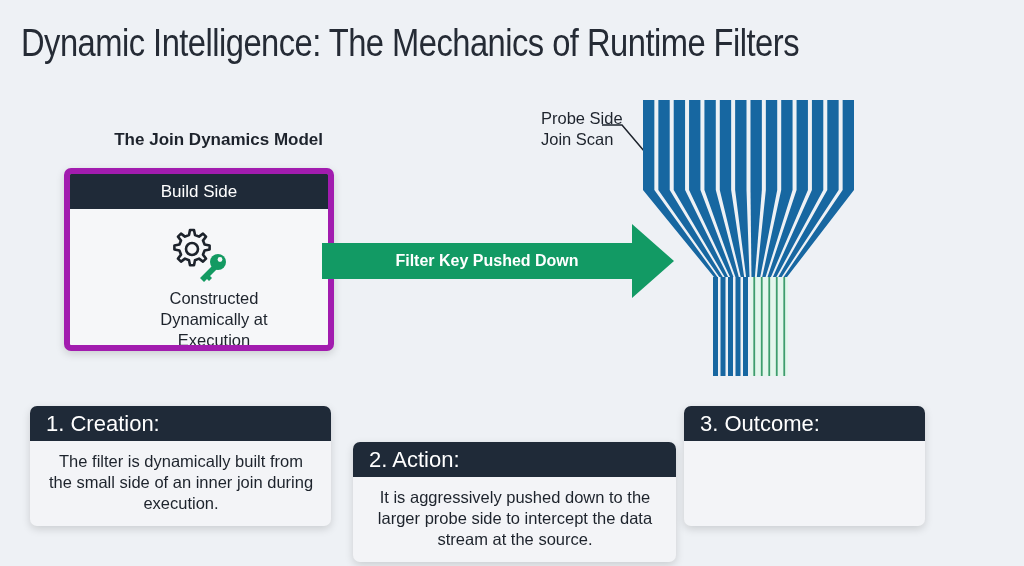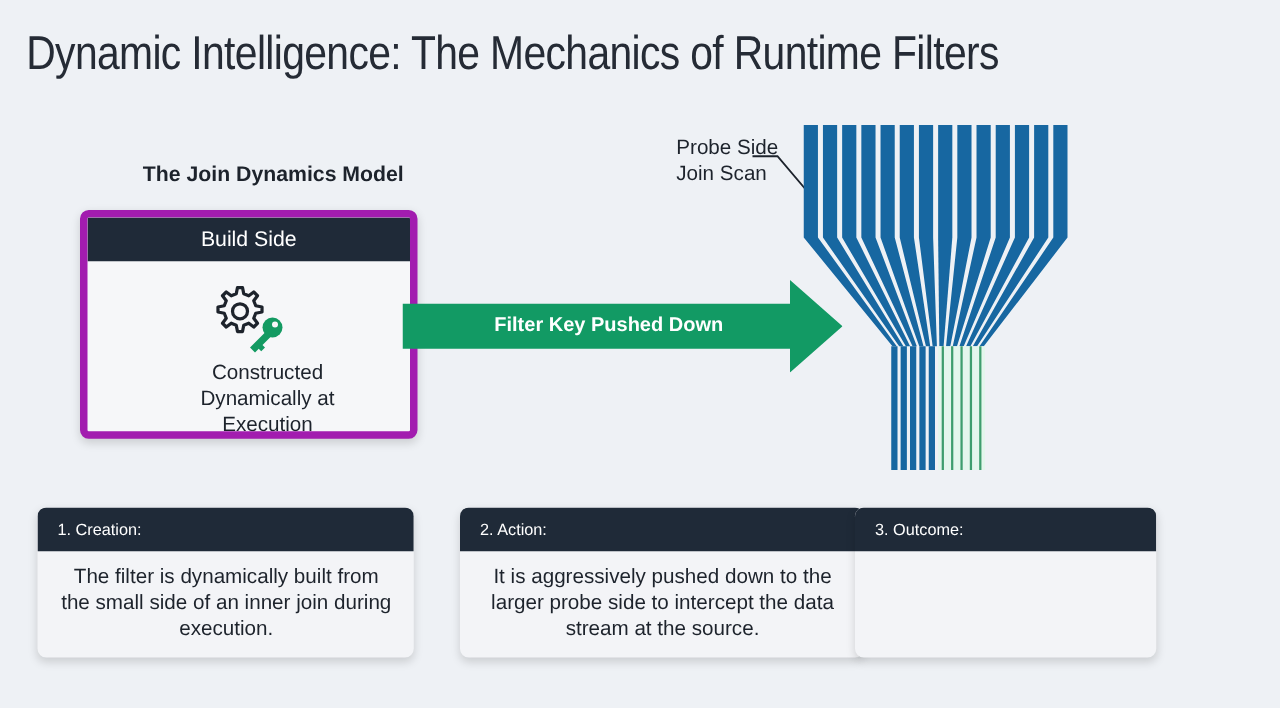--- a/index.html
+++ b/index.html
@@ -8,21 +8,21 @@
   .model-title{position:absolute;left:63px;top:130px;width:260px;text-align:right;font-size:17px;font-weight:700;color:#1d232c;}
   .build-box{position:absolute;left:64px;top:168px;width:258px;height:171px;border:6px solid #a21caf;border-radius:7px;background:#f6f7f9;box-shadow:0 3px 8px rgba(0,0,0,0.15);overflow:hidden;}
   .build-head{height:35px;background:#1f2a38;color:#fff;font-size:17px;text-align:center;line-height:35px;}
   .build-icon{position:absolute;left:96px;top:50px;width:66px;height:60px;}
   .build-text{position:absolute;left:0;top:114px;width:100%;text-align:center;font-size:16.5px;line-height:21px;color:#1d232c;margin-left:15px;}
   .arrow{position:absolute;left:322px;top:224px;width:352px;height:74px;}
   .arrow-label{position:absolute;left:372px;top:252px;width:230px;text-align:center;color:#fff;font-size:16px;font-weight:700;}
   .probe-label{position:absolute;left:541px;top:108px;font-size:16.5px;line-height:21px;color:#1d232c;}
   .funnel{position:absolute;left:600px;top:90px;width:300px;height:300px;}
   .card{position:absolute;top:406px;height:120px;border-radius:7px;background:#f3f4f7;box-shadow:0 3px 8px rgba(0,0,0,0.15);overflow:hidden;}
-  .card-head{height:35px;background:#1f2a38;color:#fff;font-size:13px;line-height:35px;padding-left:16px;}
+  .card-head{height:35px;background:#1f2a38;color:#fff;font-size:22px;line-height:35px;padding-left:16px;}
   .card-body{padding:10px 16px 0 17px;font-size:16.5px;line-height:21px;color:#1d232c;text-align:center;}
 </style>
 </head>
 <body>
 
 <div class="title">Dynamic Intelligence: The Mechanics of Runtime Filters</div>
 
 <div class="model-title">The Join Dynamics Model</div>
 
 <div class="build-box">
@@ -83,19 +83,19 @@
     <rect x="173" y="187" width="7.5" height="99" fill="#e3f6ec"></rect>
     <rect x="175.85" y="187" width="1.8" height="99" fill="#3e9d6e"></rect>
     <rect x="180.5" y="187" width="7.5" height="99" fill="#e3f6ec"></rect>
     <rect x="183.35" y="187" width="1.8" height="99" fill="#3e9d6e"></rect>
   </svg>
 
 <div class="card" style="left:30px;width:301px;">
   <div class="card-head">1. Creation:</div>
   <div class="card-body">The filter is dynamically built from the small side of an inner join during execution.</div>
 </div>
-<div class="card" style="left:368px;width:323px;">
+<div class="card" style="left:353px;width:323px;margin-top:36px;">
   <div class="card-head">2. Action:</div>
   <div class="card-body">It is aggressively pushed down to the larger probe side to intercept the data stream at the source.</div>
 </div>
 <div class="card" style="left:684px;width:241px;">
   <div class="card-head">3. Outcome:</div>
 </div>
 
 </body></html>

